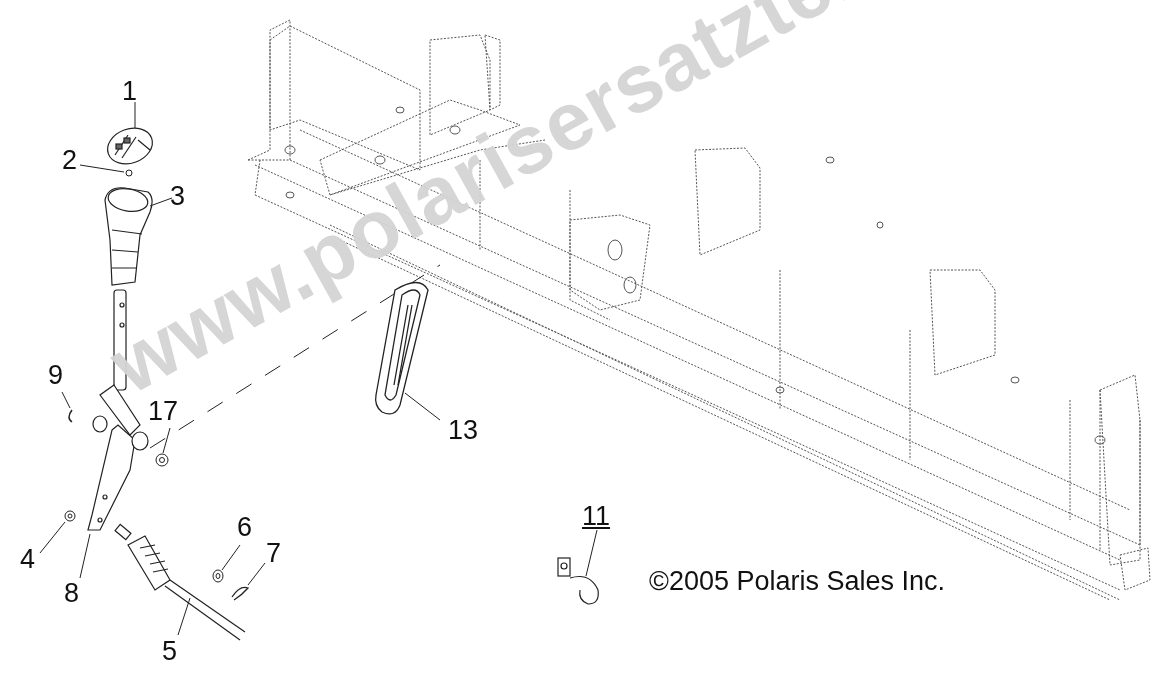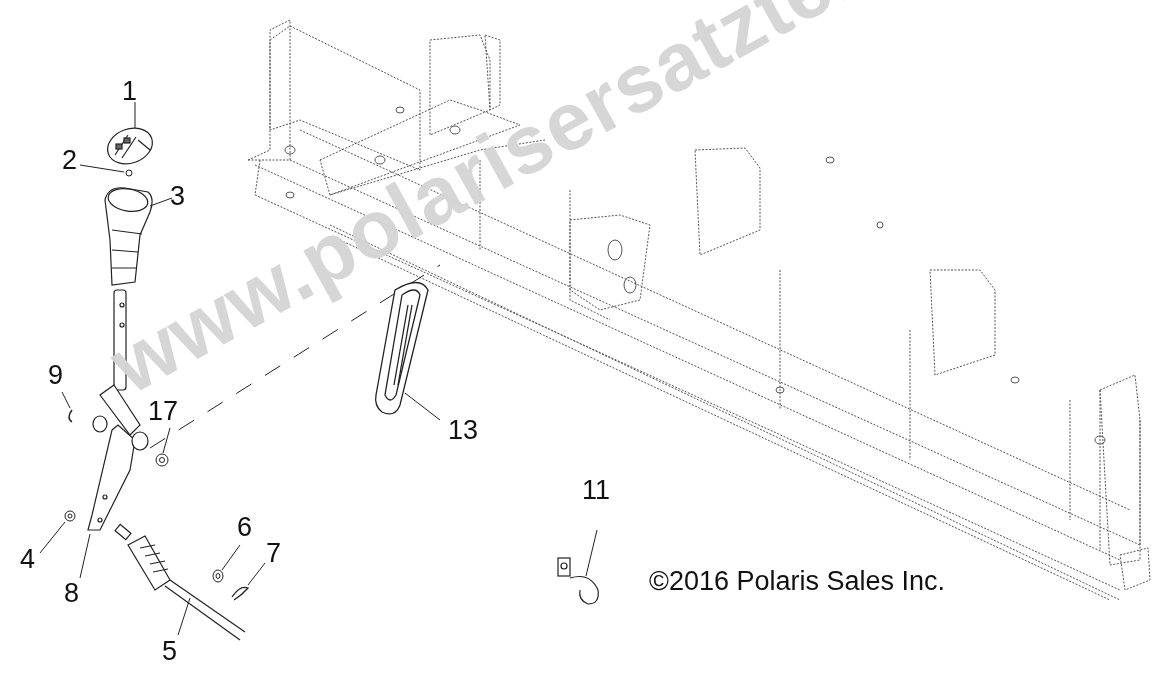--- a/index.html
+++ b/index.html
@@ -155,17 +155,17 @@
   <div class="label" style="left:122px;top:78px;">1</div>
   <div class="label" style="left:62px;top:147px;">2</div>
   <div class="label" style="left:170px;top:183px;">3</div>
   <div class="label" style="left:20px;top:546px;">4</div>
   <div class="label" style="left:162px;top:638px;">5</div>
   <div class="label" style="left:237px;top:514px;">6</div>
   <div class="label" style="left:266px;top:540px;">7</div>
   <div class="label" style="left:64px;top:580px;">8</div>
   <div class="label" style="left:48px;top:362px;">9</div>
   <div class="label" style="left:148px;top:398px;">17</div>
-  <div class="label" style="left:582px;top:477px;">11</div>
+  <div class="label" style="left:582px;top:503px;text-decoration:underline;">11</div>
   <div class="label" style="left:448px;top:417px;">13</div>
 
-  <div class="copyright">©2016 Polaris Sales Inc.</div>
+  <div class="copyright">©2005 Polaris Sales Inc.</div>
 </div>
 
 </body></html>

